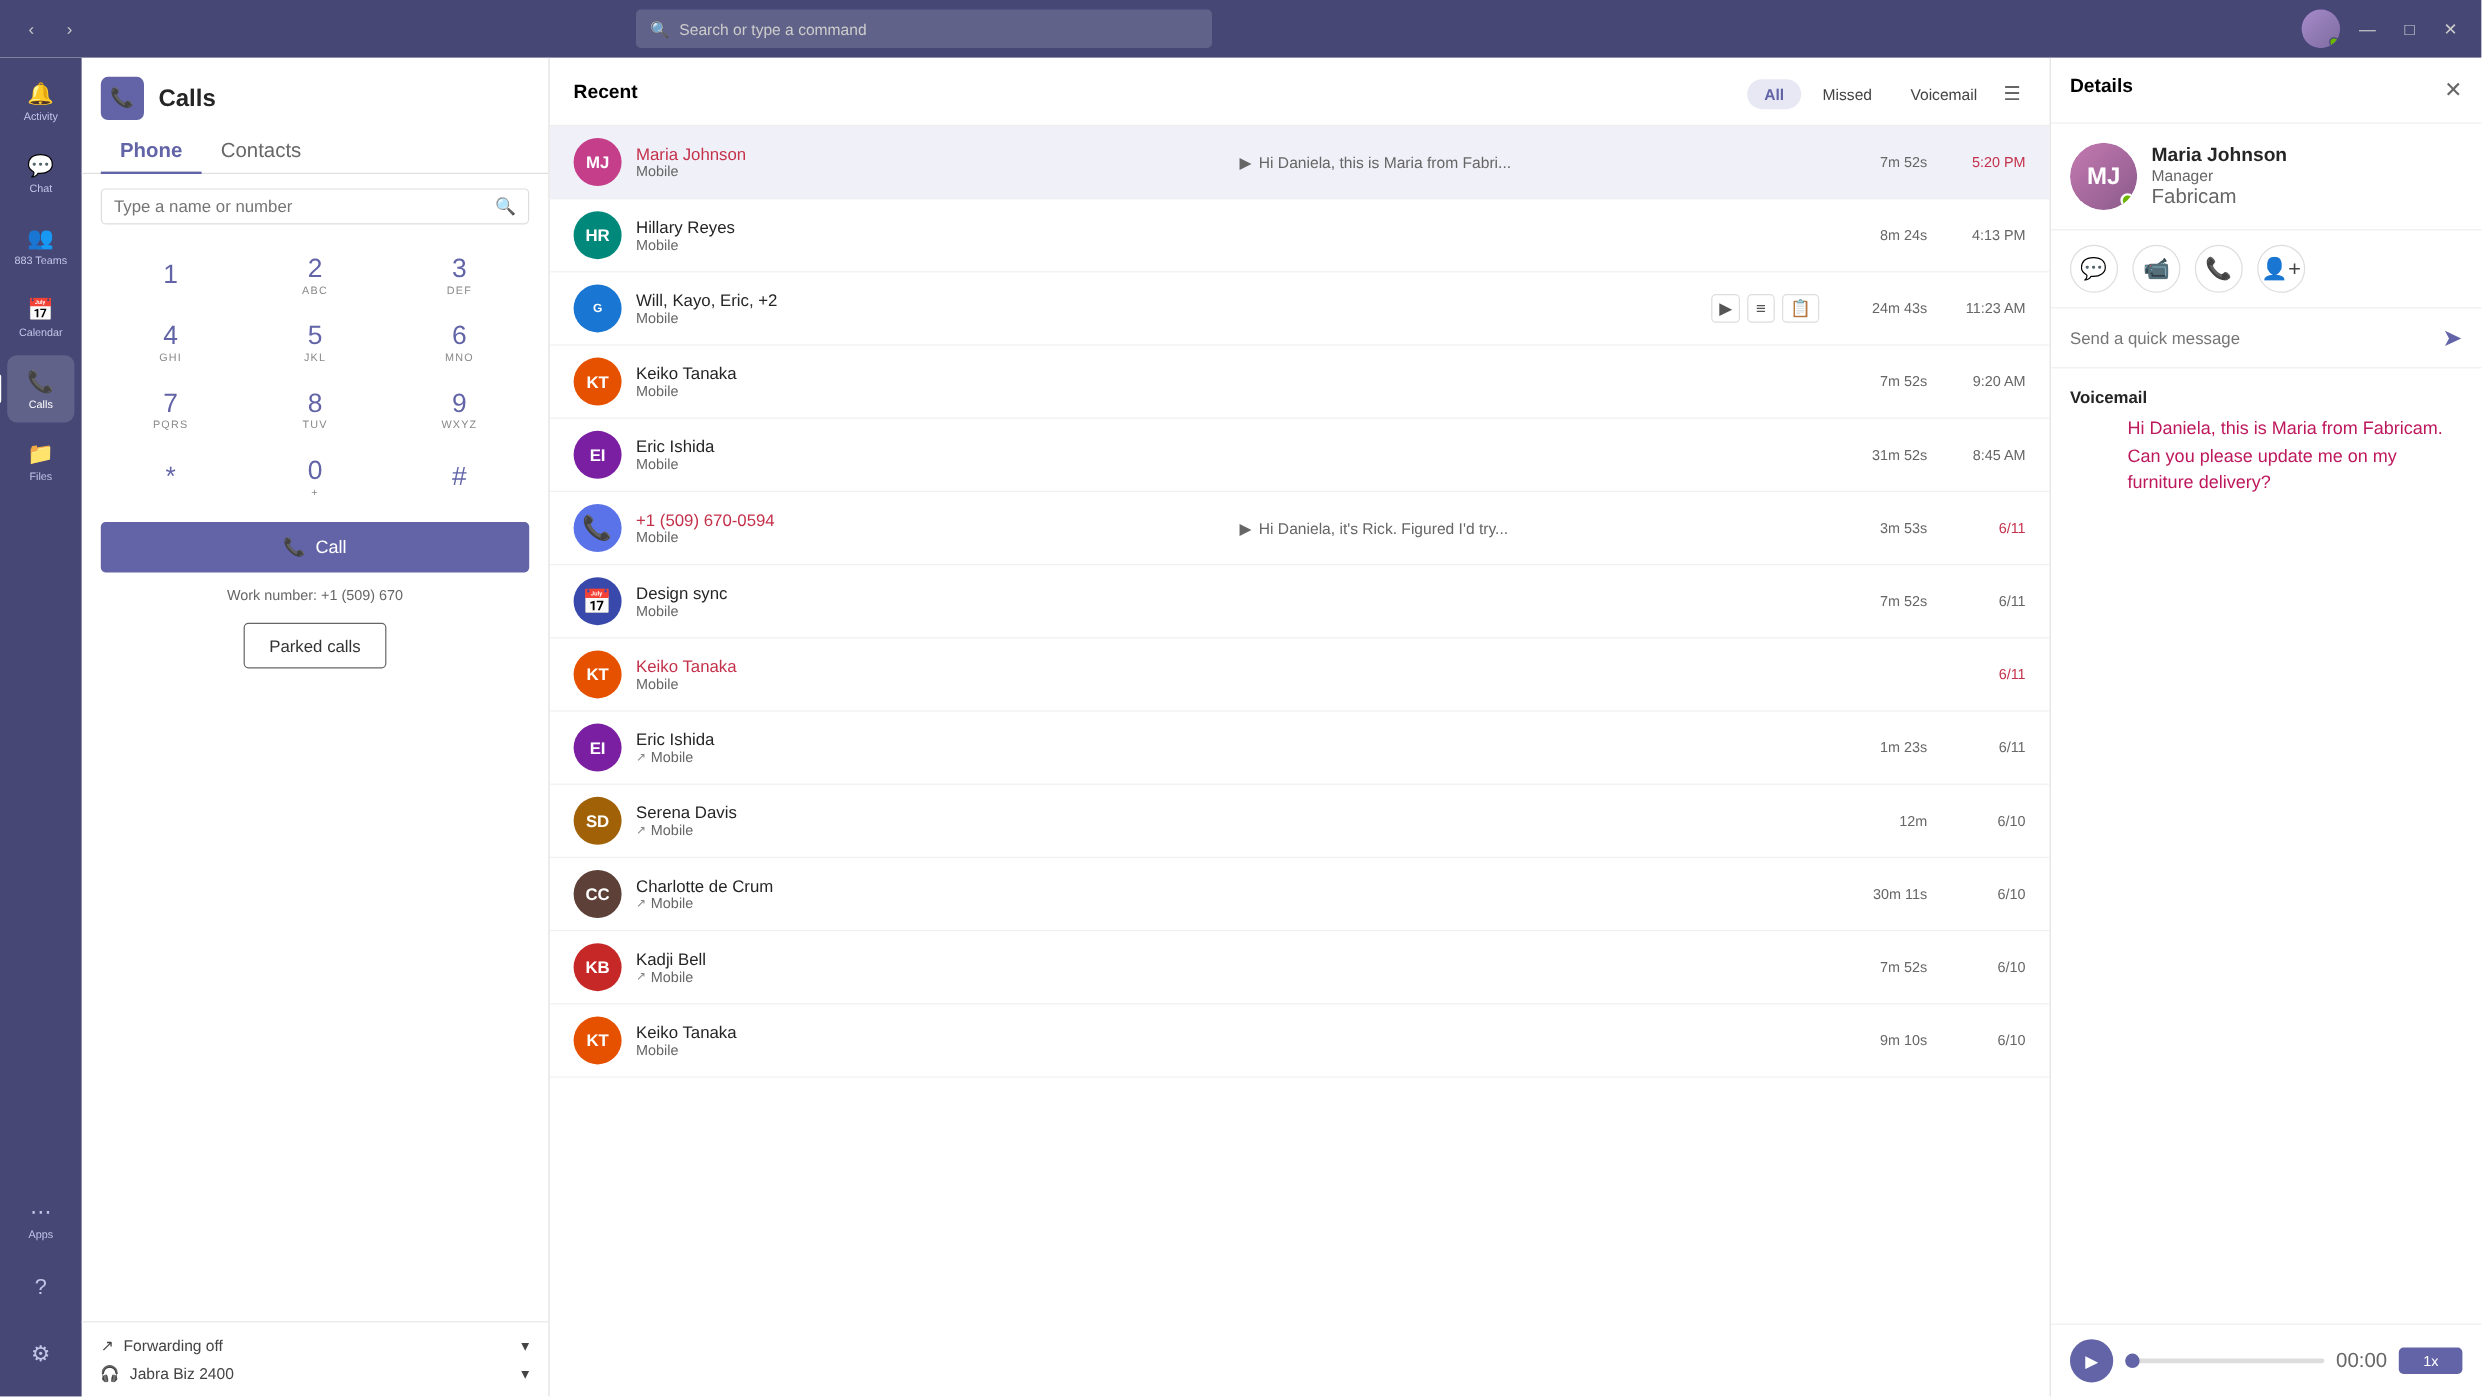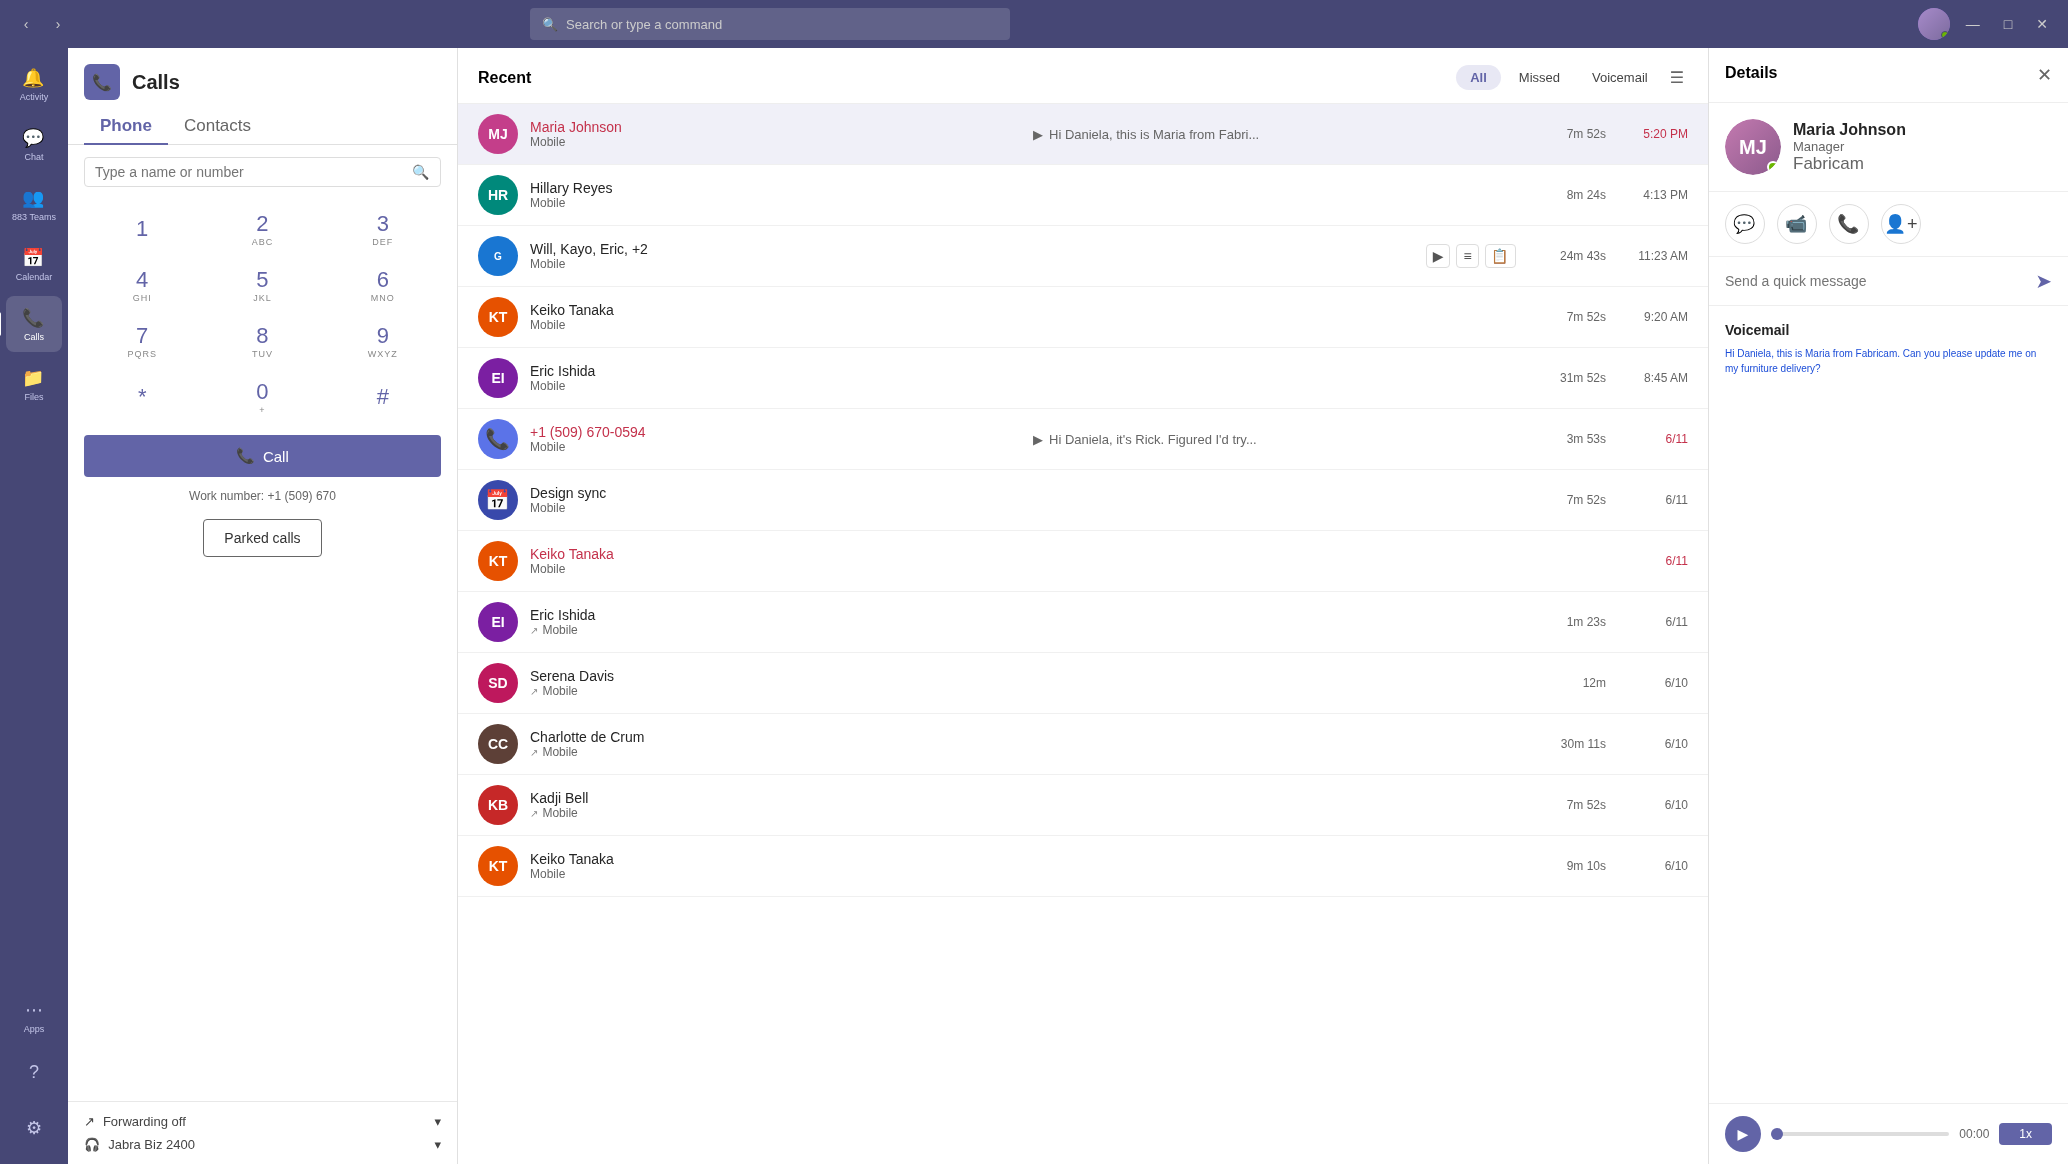--- a/index.html
+++ b/index.html
@@ -215,50 +215,50 @@
       display: flex; align-items: center; padding: 12px 16px; border-bottom: 1px solid #eee; gap: 8px;
     }
     .quick-msg-input {
       flex: 1; border: none; outline: none; font-size: 14px; color: #555;
       background: none;
     }
     .send-btn { background: none; border: none; cursor: pointer; color: #6264a7; font-size: 20px; }
 
     .voicemail-section { padding: 16px; flex: 1; }
     .voicemail-title { font-size: 14px; font-weight: 600; margin-bottom: 8px; color: #252525; }
-    .voicemail-text { font-size: 10px; color: #1d4ed8; line-height: 1.5; }
+    .voicemail-text { font-size: 15px; color: #be185d; line-height: 1.5; margin-left: 48px; }
 
     .audio-player {
       padding: 12px 16px; border-top: 1px solid #eee;
       display: flex; align-items: center; gap: 10px; margin-top: auto;
     }
     .play-btn {
       width: 36px; height: 36px; background: #6264a7; border-radius: 50%;
       border: none; cursor: pointer; color: #fff; font-size: 14px;
       display: flex; align-items: center; justify-content: center;
     }
     .audio-progress { flex: 1; height: 4px; background: #ddd; border-radius: 2px; position: relative; }
     .audio-fill { height: 100%; width: 0%; background: #6264a7; border-radius: 2px; }
     .audio-dot {
       width: 12px; height: 12px; background: #6264a7; border-radius: 50%;
       position: absolute; left: 0; top: -4px;
     }
-    .audio-time { font-size: 12px; color: #666; }
+    .audio-time { font-size: 17px; color: #666; }
     .speed-btn {
       background: #6264a7; color: #fff; border: none; border-radius: 4px;
       padding: 4px 20px; font-size: 12px; cursor: pointer;
     }
 
     
     .av-pink { background: #c43e8a; }
     .av-teal { background: #00897b; }
     .av-blue { background: #1976d2; }
     .av-orange { background: #e65100; }
     .av-purple { background: #7b1fa2; }
-    .av-green { background: #be185d; }
+    .av-green { background: #a16207; }
     .av-brown { background: #5d4037; }
     .av-indigo { background: #3949ab; }
     .av-red { background: #c62828; }
     .av-dial { background: #5b73e8; }
 
     ::-webkit-scrollbar { width: 6px; }
     ::-webkit-scrollbar-thumb { background: #ccc; border-radius: 3px; }
   </style>
 </head>
 <body>

